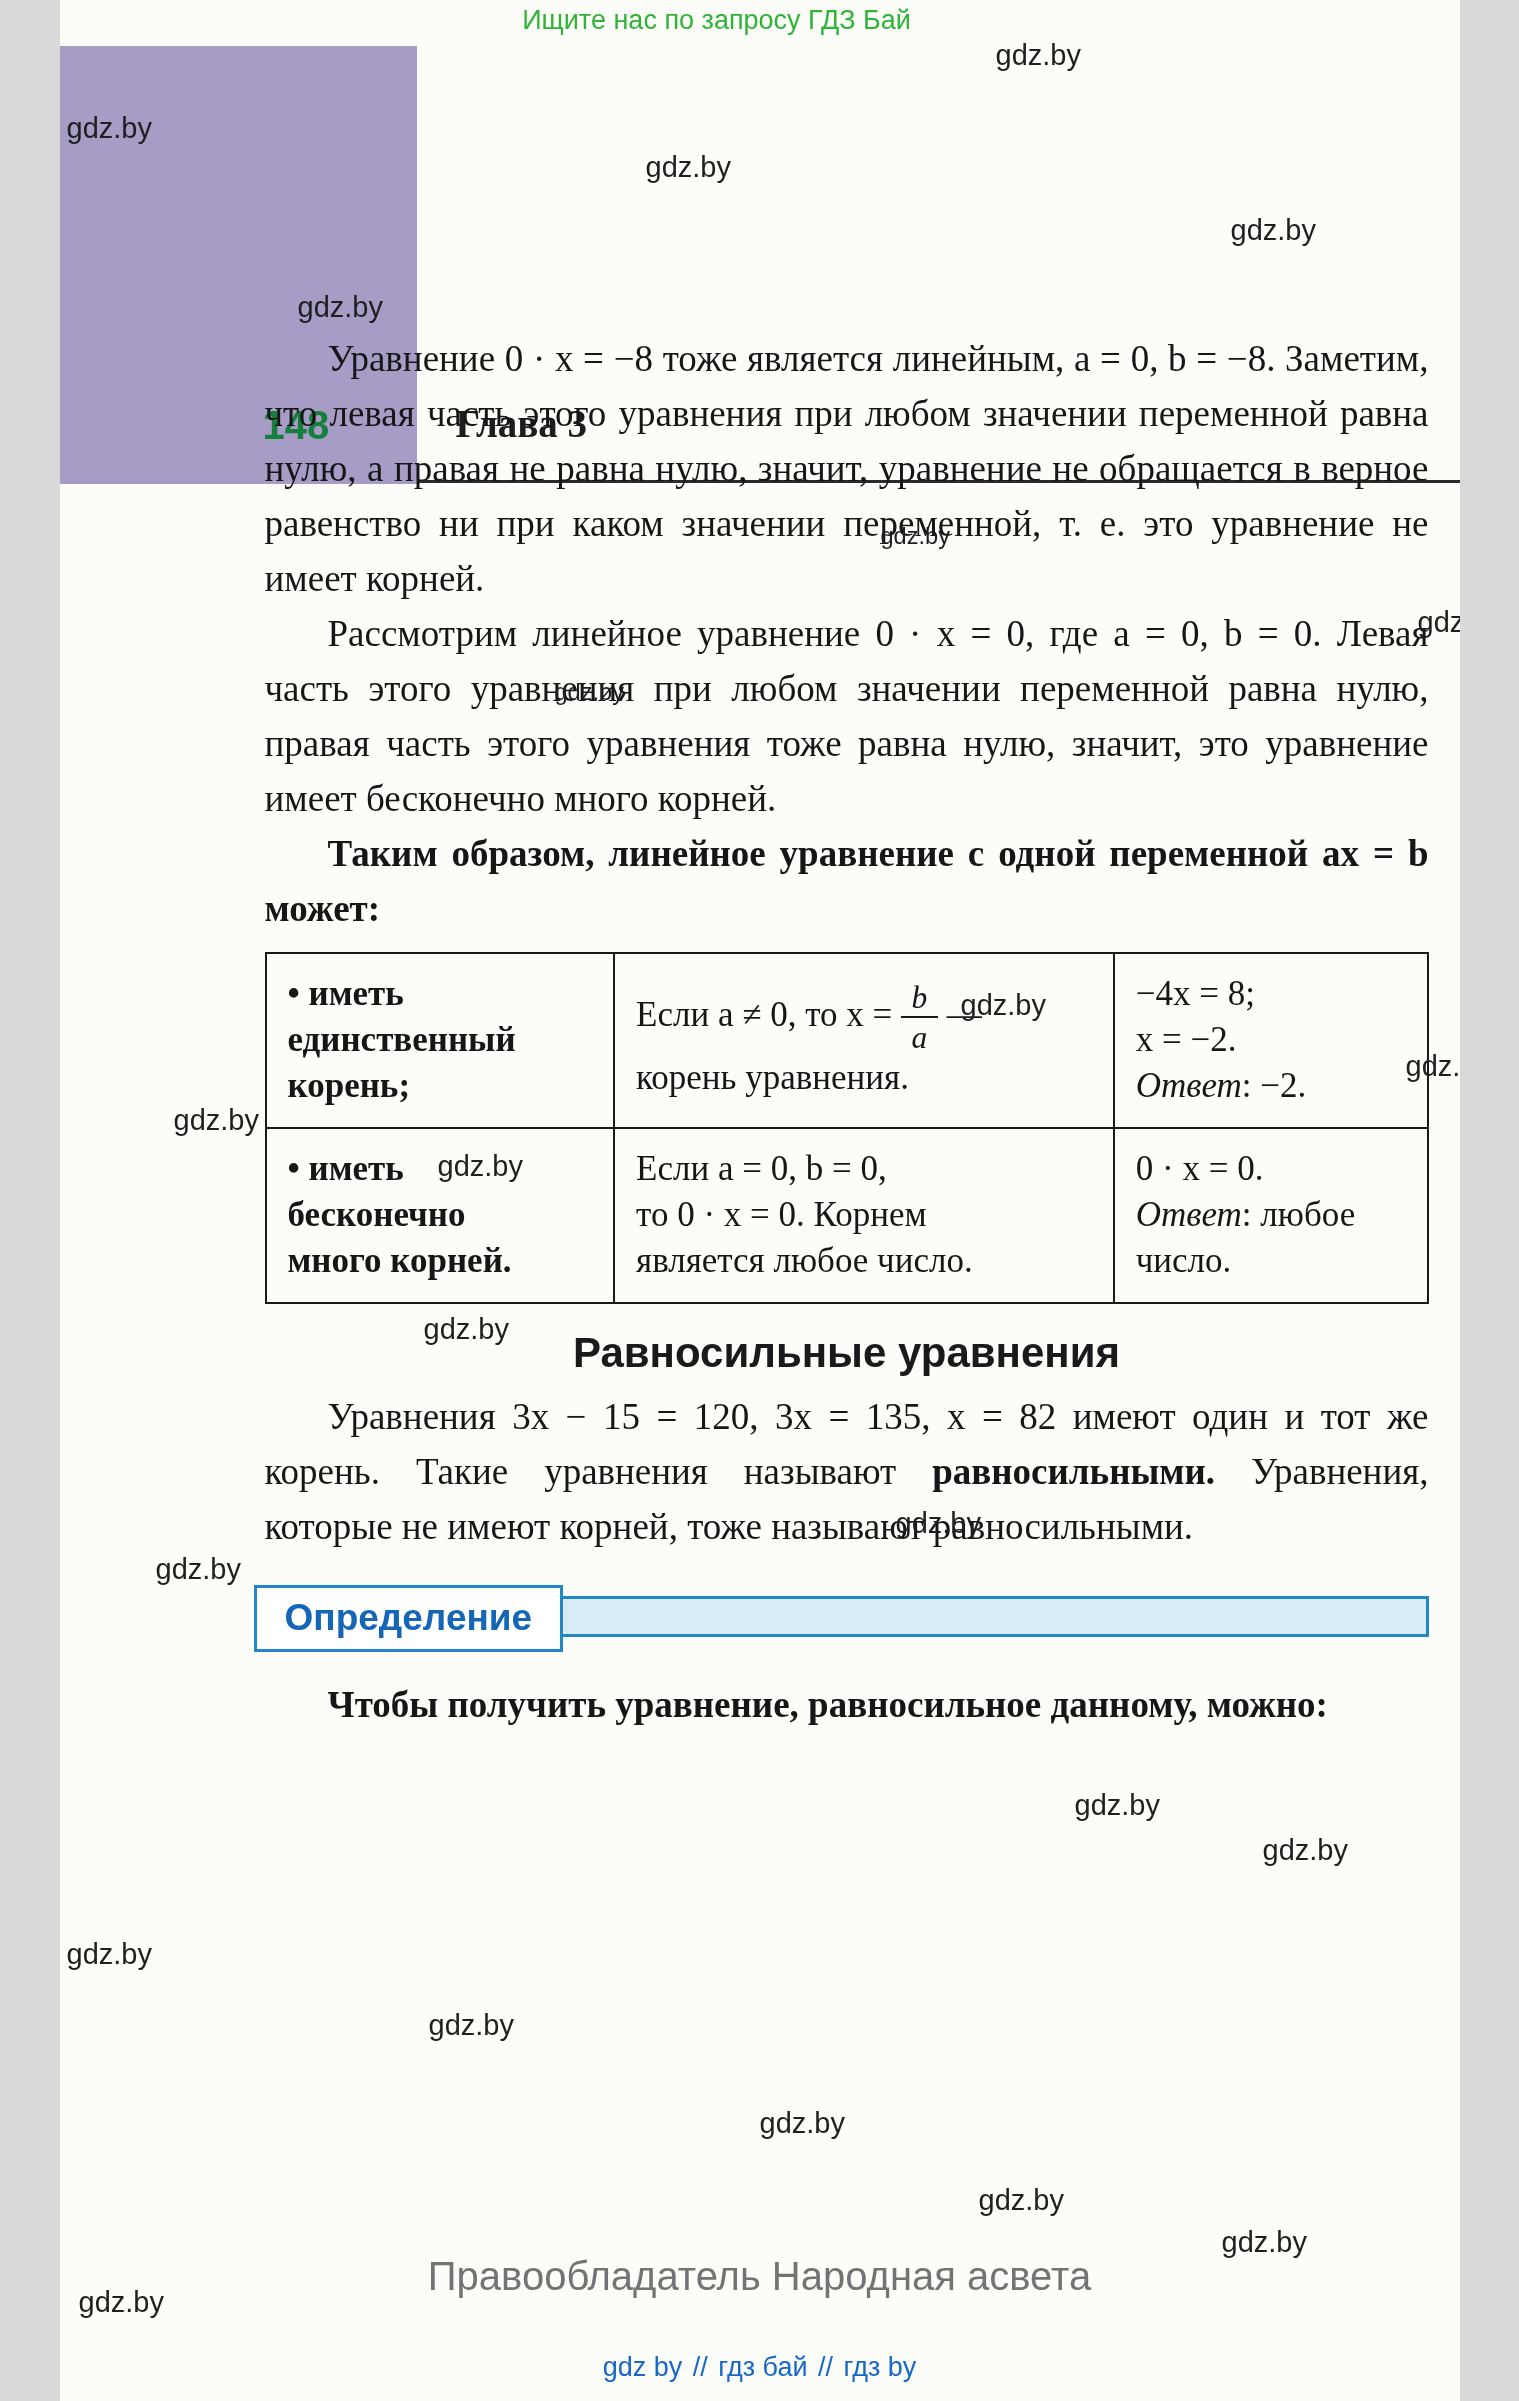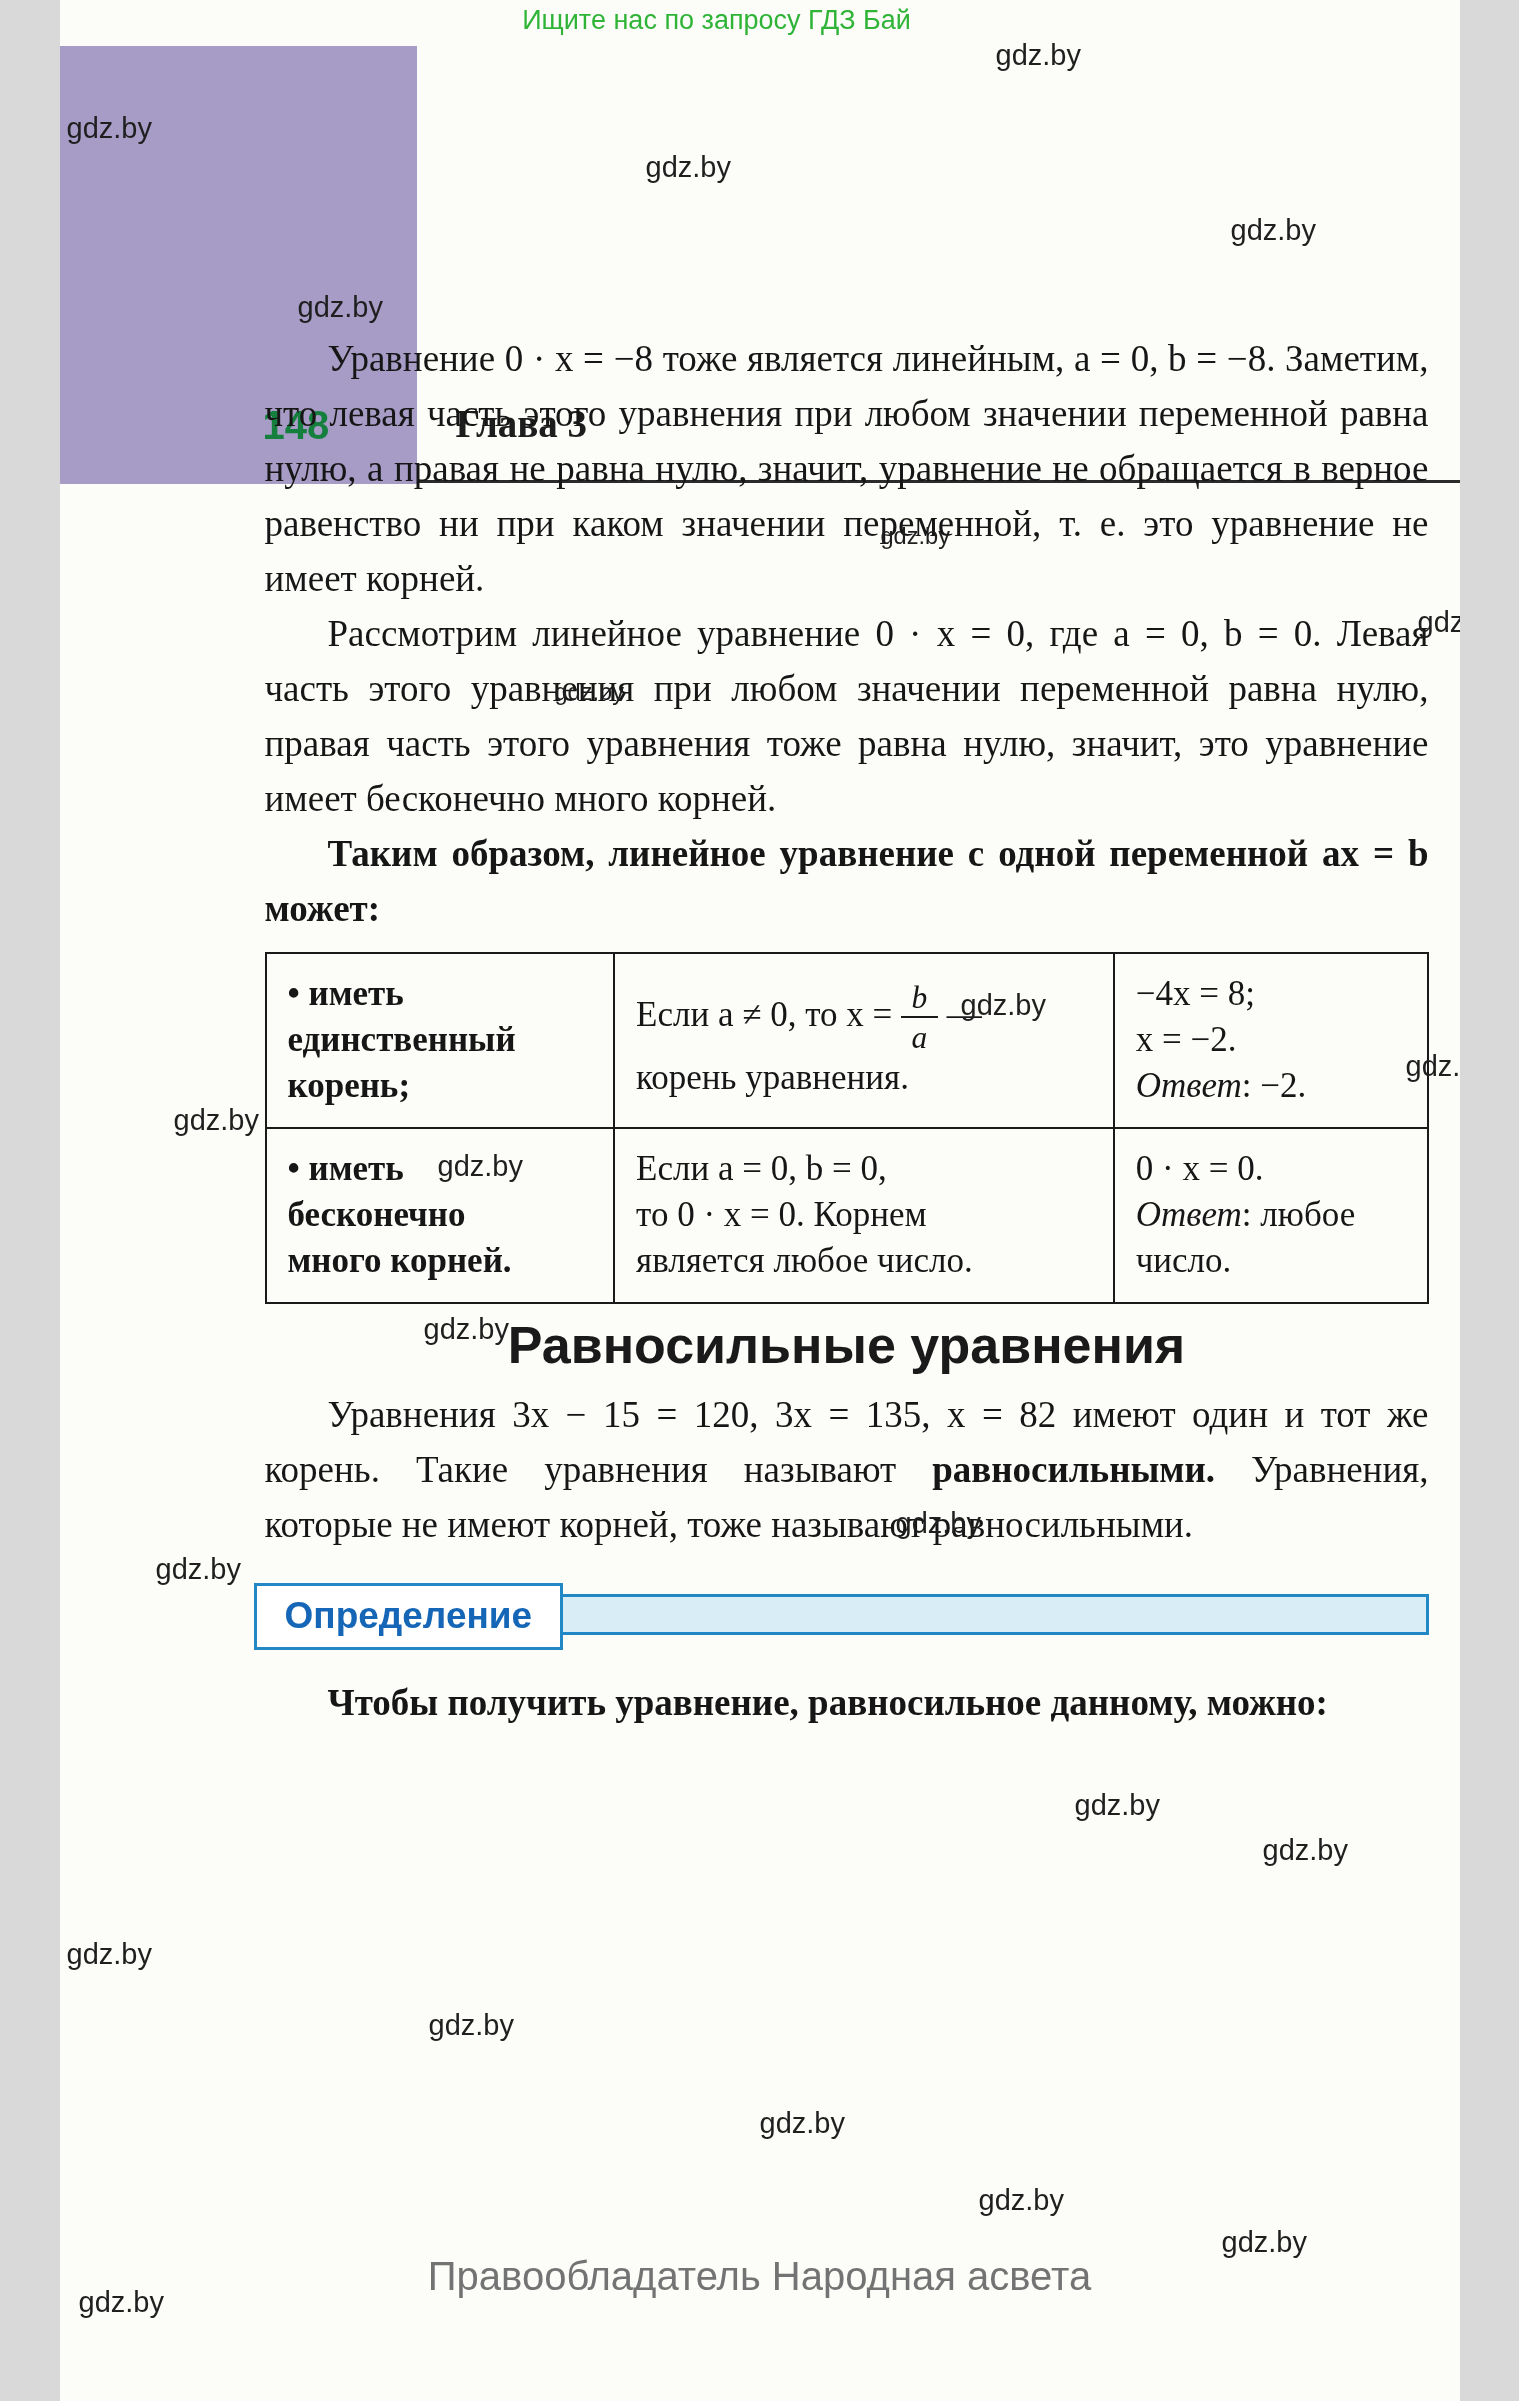--- a/index.html
+++ b/index.html
@@ -26,22 +26,22 @@
   td.case { width:30%; font-weight:bold; white-space:pre-line; }
   td.rule { width:43%; }
   td.example { width:27%; }
   .pre { white-space:pre-line; }
   .frac { display:inline-block; vertical-align:middle; text-align:center; font-style:italic;
           font-size:31.5px; line-height:35px; margin:0 8.8px; }
   .frac .num { display:block; border-bottom:2.6px solid #1a1a1a; padding:0 10.5px 1.8px; }
   .frac .den { display:block; padding-top:1.8px; }
   .answer .answer-label { font-style:italic; }
 
-  .section-heading { margin-top:11px; text-align:center; font-family:"Liberation Sans", sans-serif;
-                     font-weight:bold; font-size:52px; color:#1a1a1a; }
+  .section-heading { margin-top:25px; text-align:center; font-family:"Liberation Sans", sans-serif;
+                     font-weight:bold; font-size:42px; color:#1a1a1a; }
   .section-heading + .body { margin-top:12.3px; }
 
   .def-box { margin-top:42px; background:#d9edf6; border:3.5px solid #2187c5; padding:14px 26px 21px 23px; }
   .def-label { float:left; background:#ffffff; border:3.5px solid #2187c5; color:#1566b6;
                font-family:"Liberation Sans", sans-serif; font-weight:bold; font-size:37px;
                padding:8.8px 28px 10.5px; margin:-28px 35px 7px -37px; }
   .def-text { font-size:38px; line-height:56px; }
   .after-def { margin-top:40px; }
 
   .publisher { position:absolute; top:2254px; left:0; width:100%; text-align:center;
@@ -113,20 +113,21 @@
     <div class="def-box">
       <div class="def-label">Определение</div>
     </div>
 
     <p class="body indent bold after-def">Чтобы получить уравнение, равносильное данному, можно:</p>
 
   </div>
 
   <div class="publisher">Правообладатель Народная асвета</div>
 
+  <div class="links"><a>gdz by</a><span class="sep">//</span><a>гдз бай</a><span class="sep">//</span><a>гдз by</a></div>
 
   <span class="wm" style="left:936px;top:39px">gdz.by</span>
   <span class="wm" style="left:7px;top:112px">gdz.by</span>
   <span class="wm" style="left:586px;top:151px">gdz.by</span>
   <span class="wm" style="left:1171px;top:214px">gdz.by</span>
   <span class="wm" style="left:238px;top:291px">gdz.by</span>
   <span class="wm sm" style="left:821px;top:523px">gdz.by</span>
   <span class="wm" style="left:1358px;top:606px">gdz.by</span>
   <span class="wm sm" style="left:495px;top:679px">gdz.by</span>
   <span class="wm" style="left:901px;top:989px">gdz.by</span>

